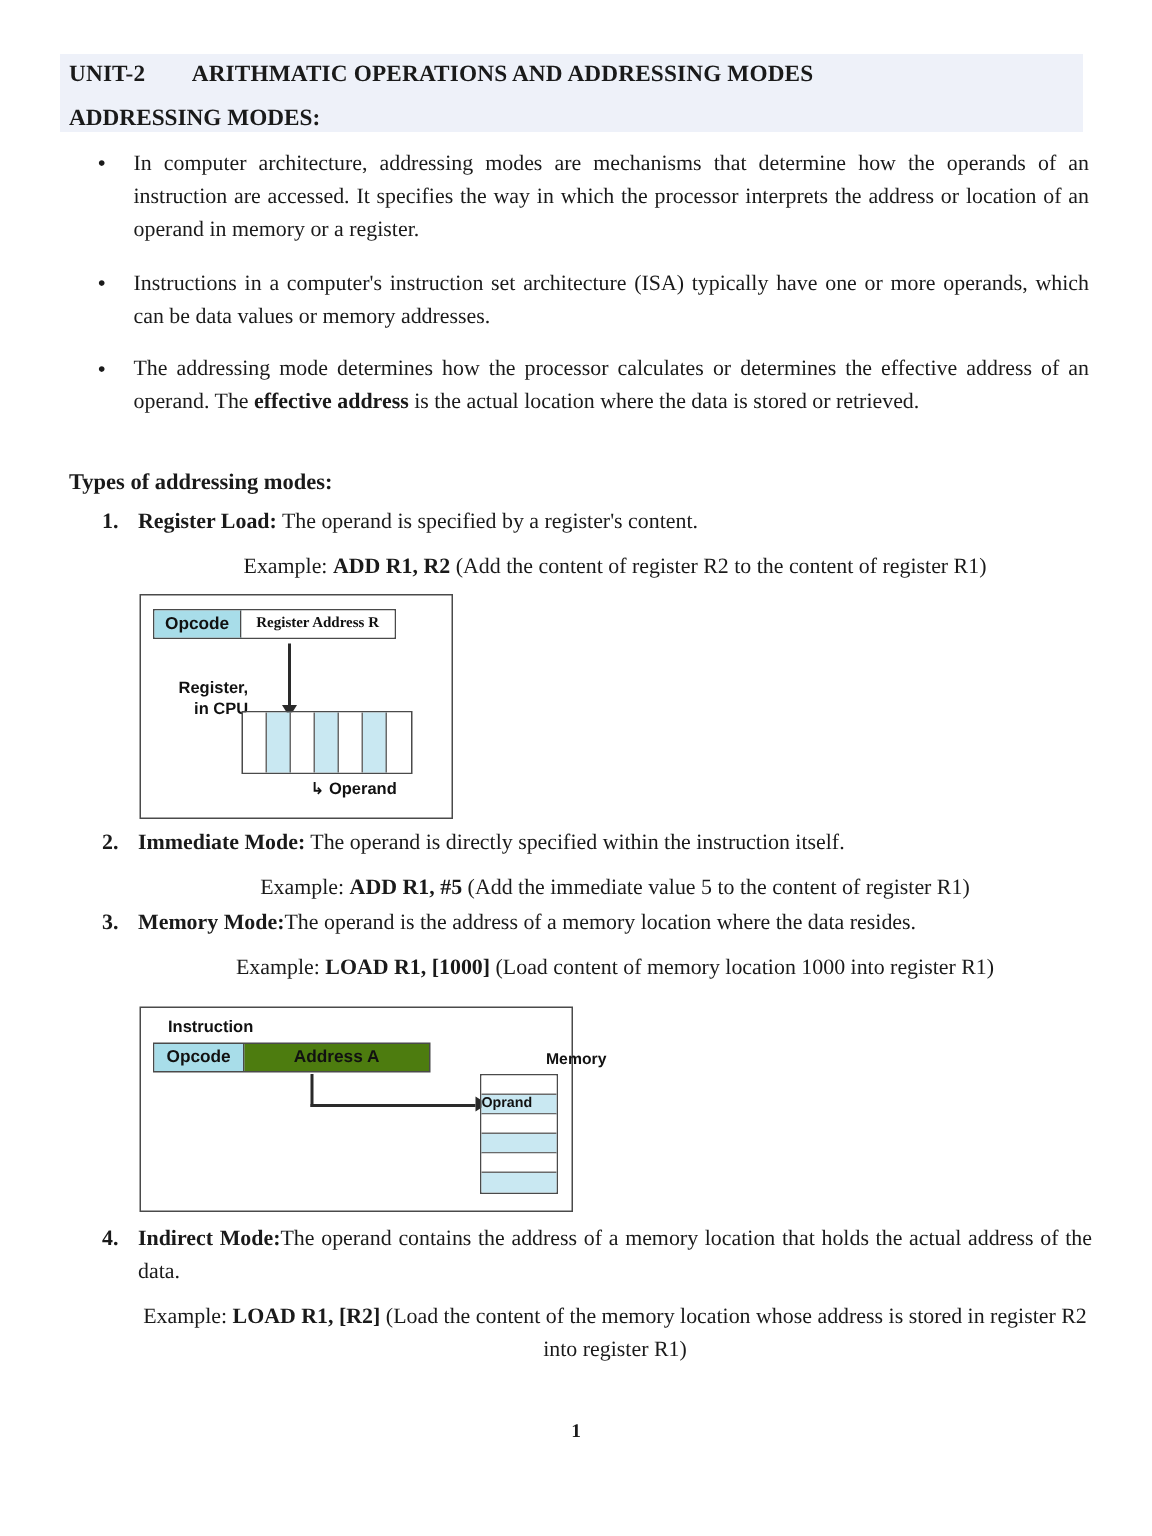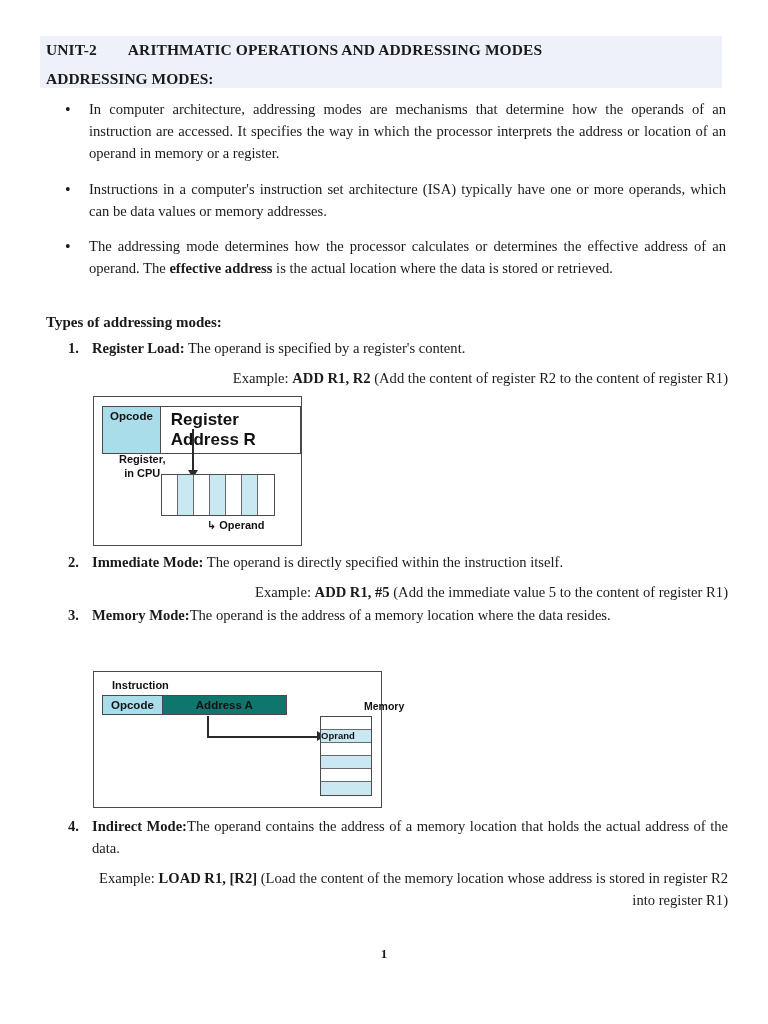--- a/index.html
+++ b/index.html
@@ -98,21 +98,21 @@
   }
   .mode .num {
     position: absolute;
     left: 22px;
     top: 0;
     font-weight: bold;
   }
   .mode .example {
     padding-left: 46px;
     margin-top: 8px;
-    text-align: right;
+    text-align: center;
   }
   .mode b { font-weight: bold; }
 
   #mode1 { top: 338px; }
   #mode2 { top: 552px; }
   #mode3 { top: 605px; }
   #mode4 { top: 816px; }
 
   
   .diagram {
@@ -138,23 +138,24 @@
     background: #a8dde9;
     border-right: 1.6px solid #4a4a4a;
     padding: 3px 7px;
     font-size: 11.5px;
     font-weight: bold;
     color: #111;
   }
   .d1-regaddr {
     background: #ffffff;
     padding: 3px 10px;
-    font-size: 17px;
-    font-weight: bold;
-    color: #111;
+    font-size: 10px;
+    font-weight: bold;
+    color: #111;
+    font-family: Liberation Serif, serif;
   }
   .d1-arrow {
     position: absolute;
     left: 98px;
     top: 32px;
     width: 2px;
     height: 42px;
     background: #2a2a2a;
   }
   .d1-arrow::after {
@@ -167,21 +168,21 @@
     border-top: 8px solid #2a2a2a;
   }
   .d1-reglabel {
     position: absolute;
     left: 25px;
     top: 56px;
     font-size: 11px;
     font-weight: bold;
     line-height: 1.25;
     color: #111;
-    text-align: center;
+    text-align: right;
   }
   .d1-cells {
     position: absolute;
     left: 67px;
     top: 77px;
     display: flex;
     border: 1.6px solid #4a4a4a;
   }
   .d1-cells .cell {
     width: 16px;
@@ -227,21 +228,21 @@
   }
   .d2-opcode {
     background: #a8dde9;
     border-right: 1.6px solid #4a4a4a;
     padding: 3px 8px;
     font-size: 11.5px;
     font-weight: bold;
     color: #111;
   }
   .d2-addr {
-    background: #0f766e;
+    background: #4d7c0f;
     padding: 3px 33px;
     font-size: 11.5px;
     font-weight: bold;
     color: #111;
   }
   .d2-elbow-v {
     position: absolute;
     left: 113px;
     top: 44px;
     width: 2px;
@@ -365,20 +366,23 @@
     </div>
     <div class="example">
       <span>Example: </span><b>ADD R1, #5</b><span> (Add the immediate value 5 to the content of register R1)</span>
     </div>
   </div>
 
   <div class="mode" id="mode3">
     <div class="num-row">
       <span class="num">3.</span><b>Memory Mode:</b><span>The operand is the address of a memory location where the data resides.</span>
     </div>
+    <div class="example">
+      <span>Example: </span><b>LOAD R1, [1000]</b><span> (Load content of memory location 1000 into register R1)</span>
+    </div>
   </div>
 
   <div class="diagram" id="diagram-direct">
     <div class="d2-instr-label">Instruction</div>
     <div class="d2-instr">
       <div class="d2-opcode">Opcode</div>
       <div class="d2-addr">Address  A</div>
     </div>
     <div class="d2-elbow-v"></div>
     <div class="d2-elbow-h"></div>

